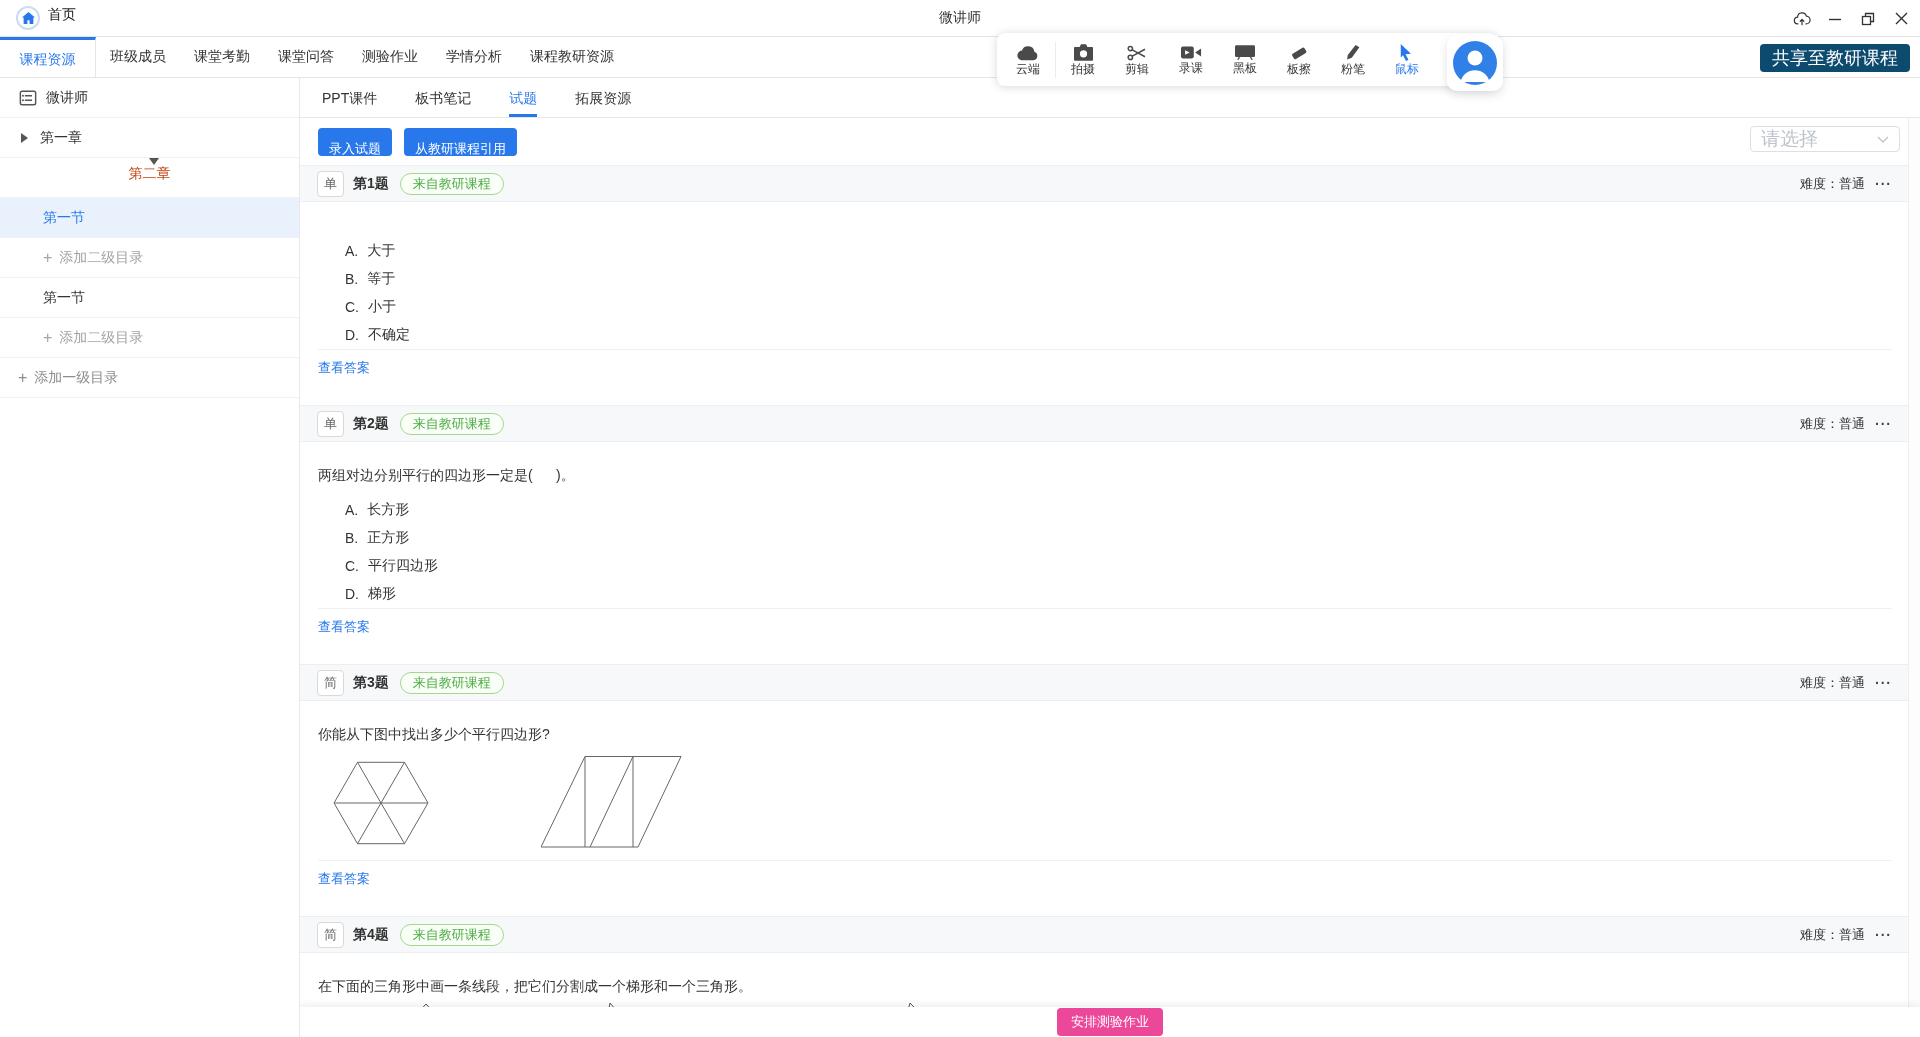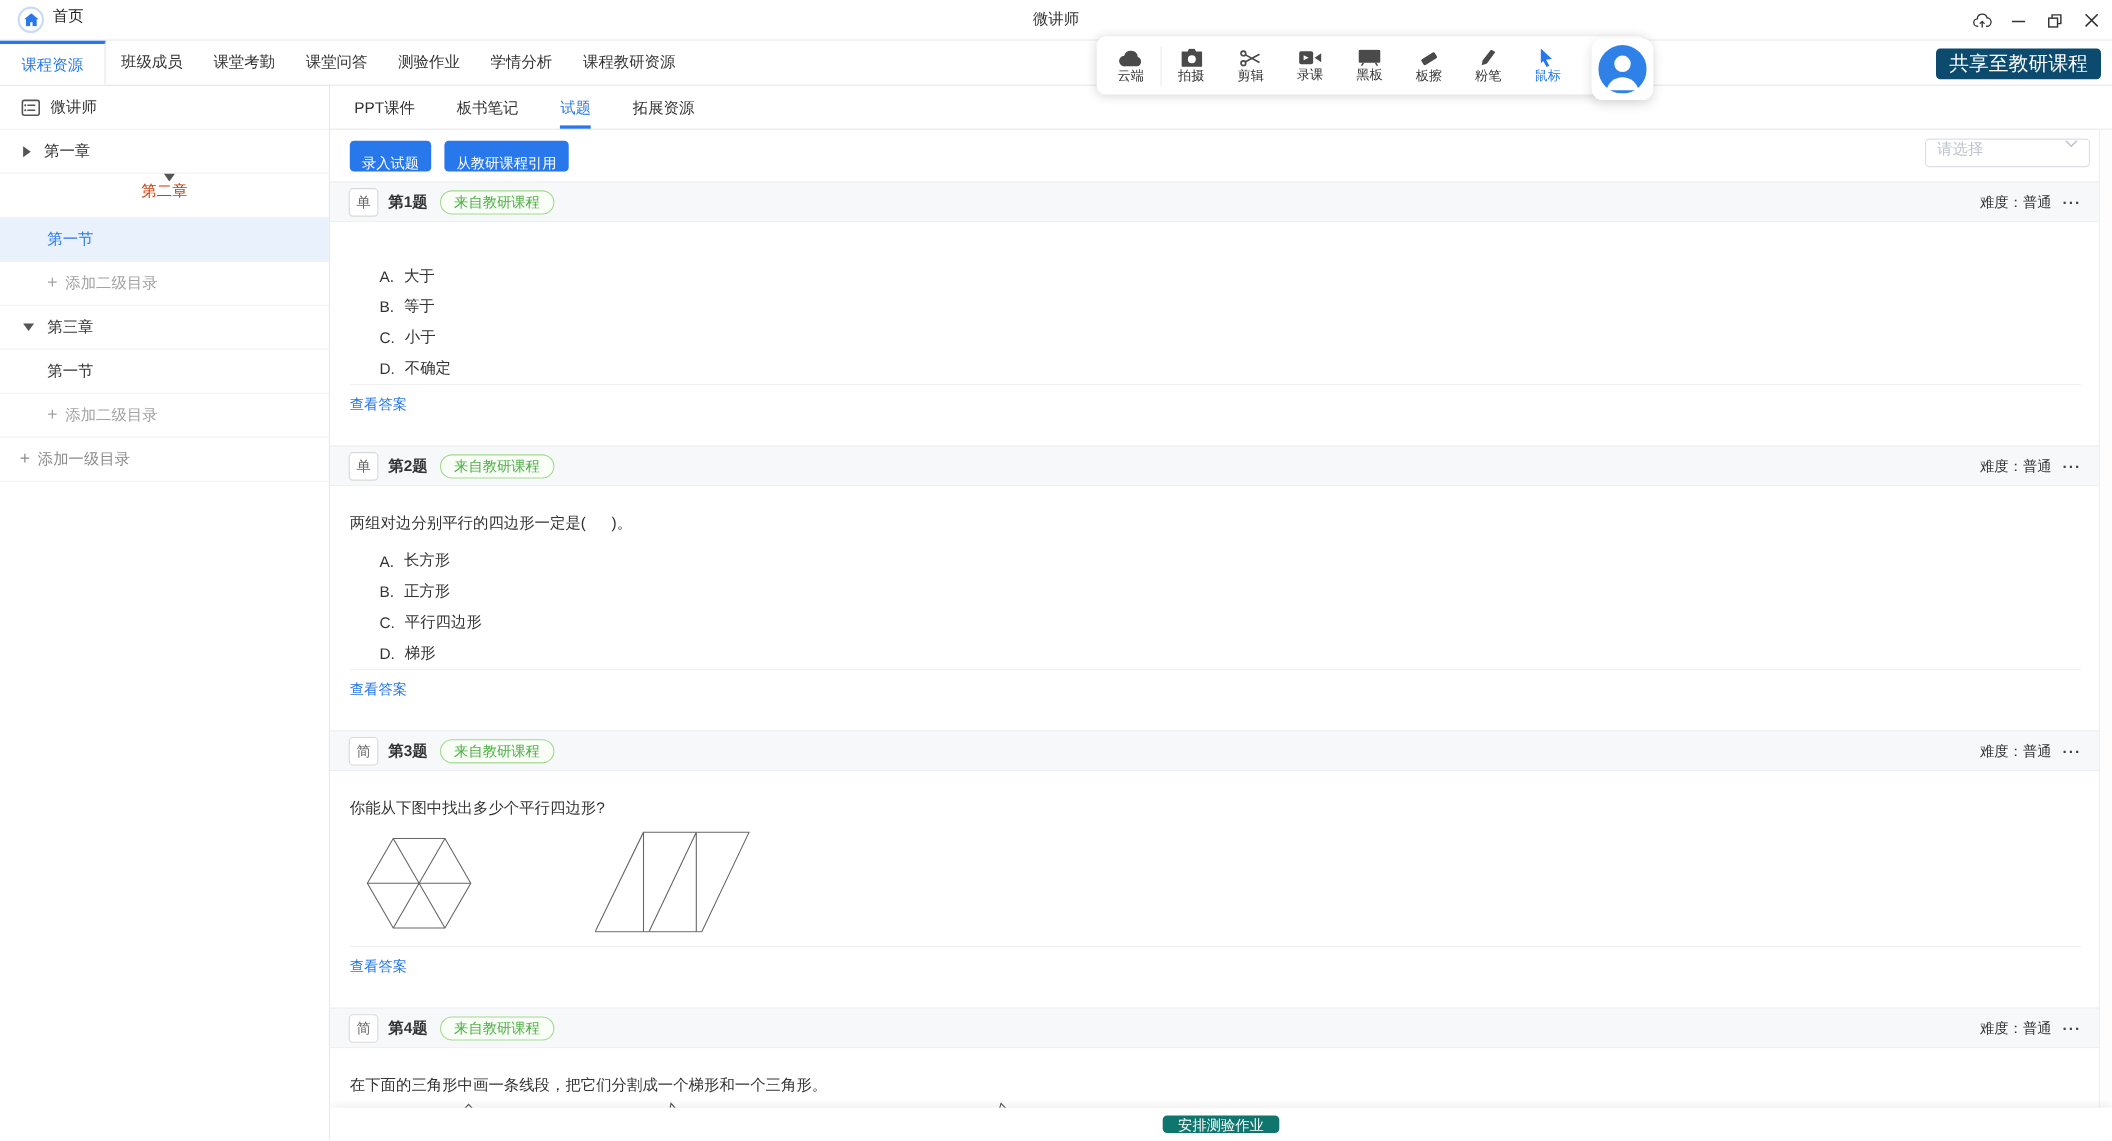--- a/index.html
+++ b/index.html
@@ -62,22 +62,22 @@
   .content-tabs { height:40px; border-bottom:1px solid #e8e8e8; display:flex; align-items:stretch;
     padding-left:22px; gap:38px; }
   .ctab { line-height:40px; font-size:14px; color:#333; position:relative; cursor:pointer; }
   .ctab.active { color:#2878ec; }
   .ctab.active::after { content:""; position:absolute; left:0; right:0; bottom:0; height:3px; background:#2878ec; }
 
   .action-row { height:47px; position:relative; padding:10px 0 0 18px; display:flex; gap:12px; }
   .btn-primary { height:28px; padding:12px 11px; background:#2878ec; color:#fff; border:none;
     border-radius:4px; font-size:13px; cursor:pointer; font-family:inherit; }
   .filter-select { position:absolute; right:20px; top:8px; width:150px; height:26px;
-    border:1px solid #dcdfe6; border-radius:4px; display:flex; align-items:flex-start;
-    justify-content:space-between; padding:0 10px; color:#bfc4cc; font-size:14px; cursor:pointer; background:#fff; }
+    border:1px solid #dcdfe6; border-radius:4px; display:flex; align-items:center;
+    justify-content:space-between; padding:0 10px; color:#bfc4cc; font-size:19px; cursor:pointer; background:#fff; }
 
   
   .q-header { height:37px; background:#f7f8fa; border-top:1px solid #eceef1; border-bottom:1px solid #eceef1;
     display:flex; align-items:center; padding:0 28px 0 17px; }
   .q-type { width:27px; height:26px; border:1px solid #d9d9d9; border-radius:4px; background:#fff;
     color:#666; font-size:13px; display:flex; align-items:center; justify-content:center; margin-right:9px; }
   .q-num { font-weight:bold; font-size:14px; color:#333; margin-right:11px; }
   .q-source { height:22px; border:1px solid #a3d98f; color:#4fae47; background:#f9fef7;
     border-radius:11px; padding:0 12px; font-size:13px; display:flex; align-items:center; }
   .q-right { margin-left:auto; display:flex; align-items:center; gap:10px; font-size:13px; color:#333; }
@@ -91,21 +91,21 @@
   .q-answer { display:inline-block; margin-top:9px; color:#2878ec; font-size:13px; cursor:pointer; }
   .q-figures { display:flex; align-items:flex-start; margin:12px 0 10px 15px; }
   .fig-para { margin-left:112px; }
   .q-tri { margin-top:6px; margin-left:0; display:block; }
 
   
   .scroll-track { position:absolute; top:40px; right:0; bottom:0; width:12px; background:#fdfdfd;
     border-left:1px solid #efefef; }
   .bottom-bar { position:absolute; left:0; right:0; bottom:0; height:30px; background:#fff;
     box-shadow:0 -2px 8px rgba(0,0,0,.08); display:flex; align-items:center; justify-content:center; z-index:10; }
-  .assign-btn { height:16px; padding:0 14px; background:#0f766e; color:#fff; border:none;
+  .assign-btn { height:28px; padding:0 14px; background:#ec4899; color:#fff; border:none;
     border-radius:4px; font-size:13px; cursor:pointer; font-family:inherit; }
   svg { display:block; }
 </style>
 </head>
 <body>
 
 <div class="titlebar">
   <div class="home">
     <span class="home-circle">
       <svg width="13" height="12" viewBox="0 0 24 22">
@@ -252,24 +252,20 @@
     <div class="sb-row chapter-active">
       <span class="arrow down"></span>
       <span>第二章</span>
     </div>
     <div class="sb-row section selected">
       <span>第一节</span>
     </div>
     <div class="sb-row add">
       <span class="plus">+</span>
       <span>添加二级目录</span>
-    </div>
-    <div class="sb-row">
-      <span class="arrow down"></span>
-      <span>第三章</span>
     </div>
     <div class="sb-row section">
       <span>第一节</span>
     </div>
     <div class="sb-row add">
       <span class="plus">+</span>
       <span>添加二级目录</span>
     </div>
     <div class="sb-row add-top">
       <span class="plus">+</span>

